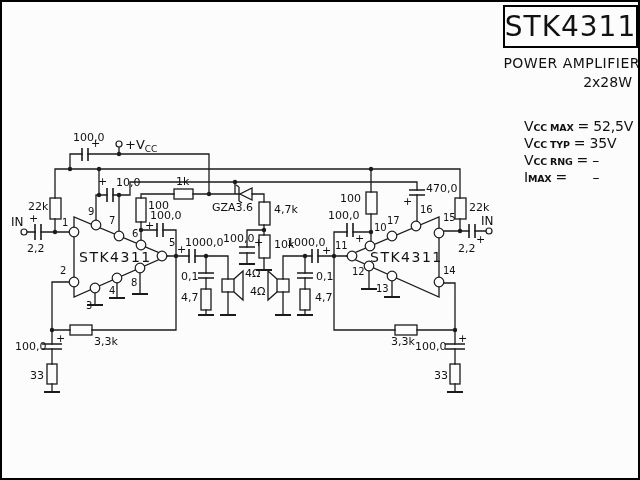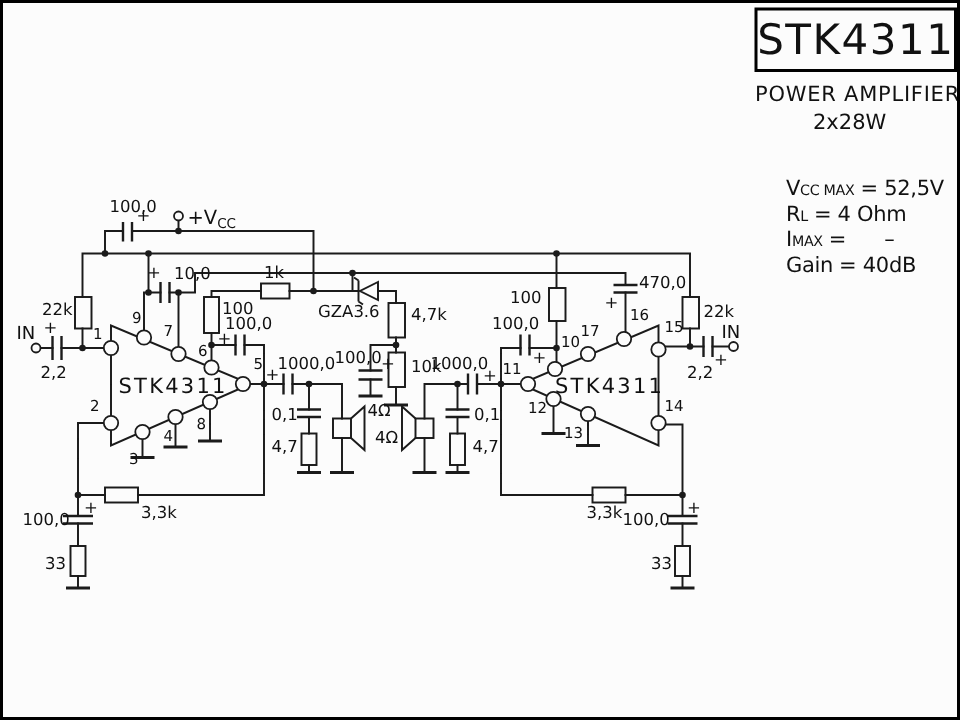--- a/index.html
+++ b/index.html
@@ -4,24 +4,24 @@
 <style>
   html,body{margin:0;padding:0;background:#e8e8e8;}
   .page{position:relative;width:640px;height:480px;background:#fcfcfc;border:2px solid #000;
         box-sizing:border-box;overflow:hidden;font-family:"DejaVu Sans",sans-serif;color:#111;}
   svg{position:absolute;left:0;top:0;}
   .titlebox{position:absolute;left:501px;top:3px;width:135px;height:43px;border:2px solid #000;
         box-sizing:border-box;display:flex;align-items:center;justify-content:center;
         font-size:28px;letter-spacing:1px;white-space:nowrap;}
   .sub1{position:absolute;left:498px;top:53px;width:140px;text-align:right;font-size:14px;
         letter-spacing:.5px;white-space:nowrap;}
-  .sub2{position:absolute;left:540px;top:72px;width:90px;text-align:left;font-size:14px;white-space:nowrap;}
+  .sub2{position:absolute;left:540px;top:72px;width:90px;text-align:right;font-size:14px;white-space:nowrap;}
   .specs{position:absolute;left:522px;top:116px;}
   .spec{height:17px;font-size:14px;white-space:pre;letter-spacing:-.2px;}
-  .spec .b{font-size:9.5px;}
+  .spec .b{font-size:9.5px;font-weight:bold;}
   .spec .v{margin-left:4px;}
   .gap{margin-top:9px;}
   text{font-family:"DejaVu Sans",sans-serif;fill:#111;}
   .t10{font-size:10px;} .t11{font-size:11px;} .t12{font-size:12px;}
   .amp{font-size:14px;letter-spacing:1.5px;}
   .wire{stroke:#1b1b1b;stroke-width:1.3;fill:none;stroke-linecap:square;}
   .plate{stroke:#1b1b1b;stroke-width:1.6;fill:none;stroke-linecap:butt;}
   .gnd{stroke:#1b1b1b;stroke-width:2;fill:none;}
   .comp{stroke:#1b1b1b;stroke-width:1.3;fill:none;}
   .pinc{stroke:#1b1b1b;stroke-width:1.2;fill:#fcfcfc;}
@@ -231,18 +231,18 @@
   </svg>
 
   <div class="titlebox">
     <span>STK4311</span>
   </div>
   <div class="sub1">POWER AMPLIFIER</div>
   <div class="sub2">2x28W</div>
 
   <div class="specs">
     <div class="spec"><span class="a">V</span><span class="b">CC MAX</span><span class="v">= 52,5V</span></div>
-    <div class="spec"><span class="a">R</span><span class="b">L</span><span class="v">= 4 Ohm</span></div>
+    <div class="spec"><span class="a">V</span><span class="b">CC TYP</span><span class="v">= 35V</span></div>
+    <div class="spec"><span class="a">V</span><span class="b">CC RNG</span><span class="v">= –</span></div>
     <div class="spec"><span class="a">I</span><span class="b">MAX</span><span class="v">=      –</span></div>
-    <div class="spec"><span class="a">Gain</span><span class="b"></span><span class="v">= 40dB</span></div>
   </div>
 
 </div>
 
 </body></html>

